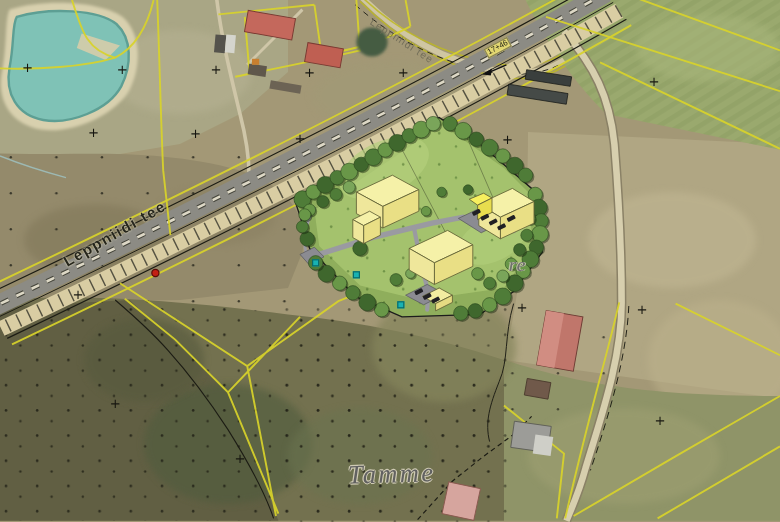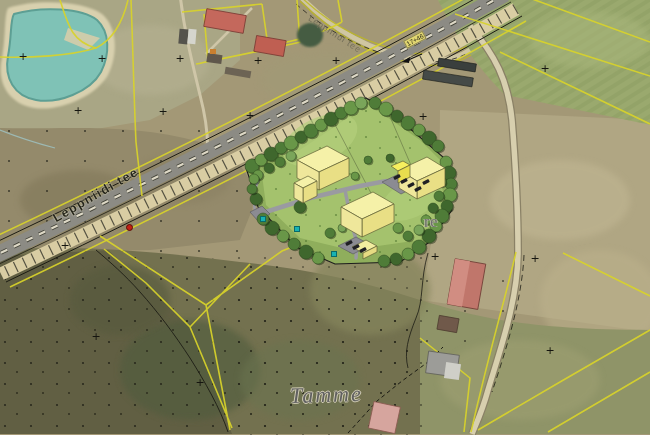--- a/index.html
+++ b/index.html
@@ -31,21 +31,21 @@
     left:312px;top:13px;transform:rotate(33deg);transform-origin:left top;
     font-size:8.5px;letter-spacing:1px;color:#6e6a56;opacity:.9;
   }
   #lbl-tamme{
     left:290px;top:382px;transform:rotate(-1.5deg);
     font-family:"Liberation Serif",serif;font-style:italic;
     font-size:22px;letter-spacing:2px;color:#616161;
     text-shadow:1px 0 0 #cfcab4,-1px 0 0 #cfcab4,0 1px 0 #cfcab4,0 -1px 0 #cfcab4;
   }
   #lbl-re{
-    left:424px;top:213px;font-family:"Liberation Serif",serif;
+    left:424px;top:213px;font-family:"Liberation Serif",serif;font-style:italic;
     font-size:16px;color:#6f6f6f;letter-spacing:1px;
     text-shadow:1px 0 0 rgba(210,205,185,.8),-1px 0 0 rgba(210,205,185,.8);
   }
   #lbl-station{
     left:403px;top:41px;transform:rotate(-28deg);transform-origin:left top;
     font-size:6.5px;color:#1b1b12;background:rgba(233,221,112,.92);
     border:0.5px solid #8a8455;padding:0 1px;line-height:7px;
   }
   .cross{
     position:absolute;color:#15150f;font-size:11px;line-height:11px;width:10px;

